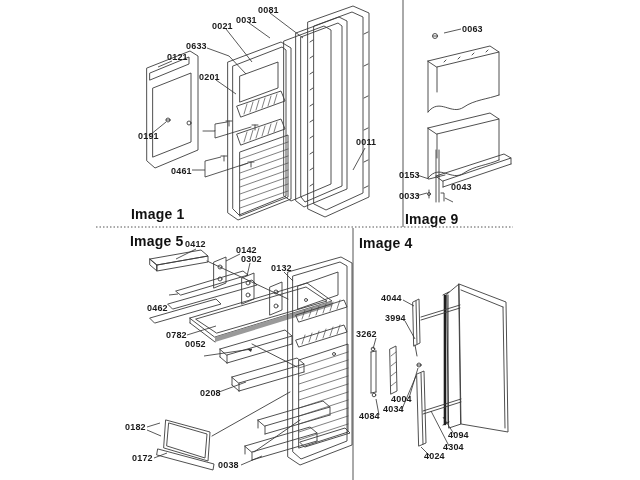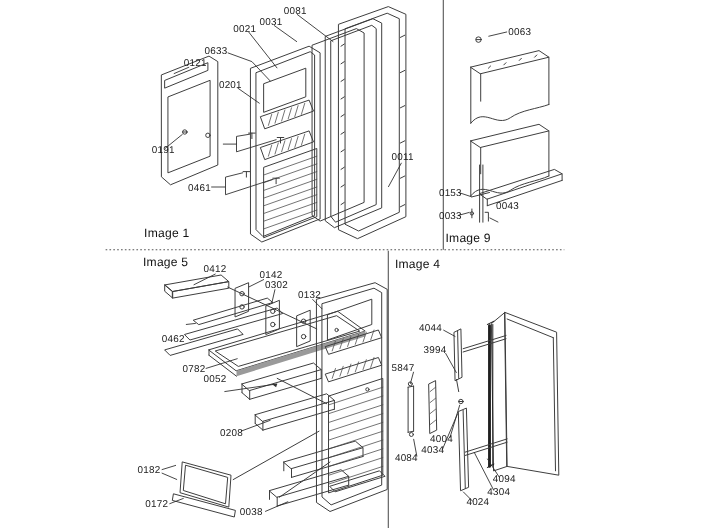--- a/index.html
+++ b/index.html
@@ -1,21 +1,21 @@
 <!DOCTYPE html>
 <html><head>
 <meta charset="utf-8">
 <style>
   html,body{margin:0;padding:0;background:#fff;}
   .canvas{position:relative;width:640px;height:480px;background:#ffffff;
           font-family:"Liberation Sans",sans-serif;overflow:hidden;}
   .canvas svg{position:absolute;left:0;top:0;}
-  .part-label{position:absolute;font-size:9px;font-weight:400;color:#1b1b1b;
+  .part-label{position:absolute;font-size:9px;font-weight:700;color:#1b1b1b;
               letter-spacing:.2px;white-space:nowrap;line-height:1;}
-  .caption{position:absolute;font-size:11px;font-weight:400;color:#111;
+  .caption{position:absolute;font-size:14px;font-weight:700;color:#111;
            letter-spacing:.2px;white-space:nowrap;line-height:1;}
   .art{stroke:#3c3c3c;fill:none;stroke-width:.9;stroke-linejoin:round;stroke-linecap:round;}
   .leader{stroke:#2e2e2e;fill:none;stroke-width:.8;}
   .divider{stroke:#555;stroke-width:1;}
   .hatch{stroke:#4a4a4a;stroke-width:.7;}
   .dark{stroke:#1f1f1f;}
 </style>
 </head>
 <body>
 
@@ -377,21 +377,21 @@
   <div class="part-label" style="left:147px;top:304px">0462</div>
   <div class="part-label" style="left:166px;top:331px">0782</div>
   <div class="part-label" style="left:185px;top:340px">0052</div>
   <div class="part-label" style="left:200px;top:389px">0208</div>
   <div class="part-label" style="left:125px;top:423px">0182</div>
   <div class="part-label" style="left:132px;top:454px">0172</div>
   <div class="part-label" style="left:218px;top:461px">0038</div>
 
   <div class="part-label" style="left:381px;top:294px">4044</div>
   <div class="part-label" style="left:385px;top:314px">3994</div>
-  <div class="part-label" style="left:356px;top:330px">5847</div>
+  <div class="part-label" style="left:356px;top:330px">3262</div>
   <div class="part-label" style="left:391px;top:395px">4004</div>
   <div class="part-label" style="left:383px;top:405px">4034</div>
   <div class="part-label" style="left:359px;top:412px">4084</div>
   <div class="part-label" style="left:448px;top:431px">4094</div>
   <div class="part-label" style="left:443px;top:443px">4304</div>
   <div class="part-label" style="left:424px;top:452px">4024</div>
 
 </div>
 
 </body></html>

